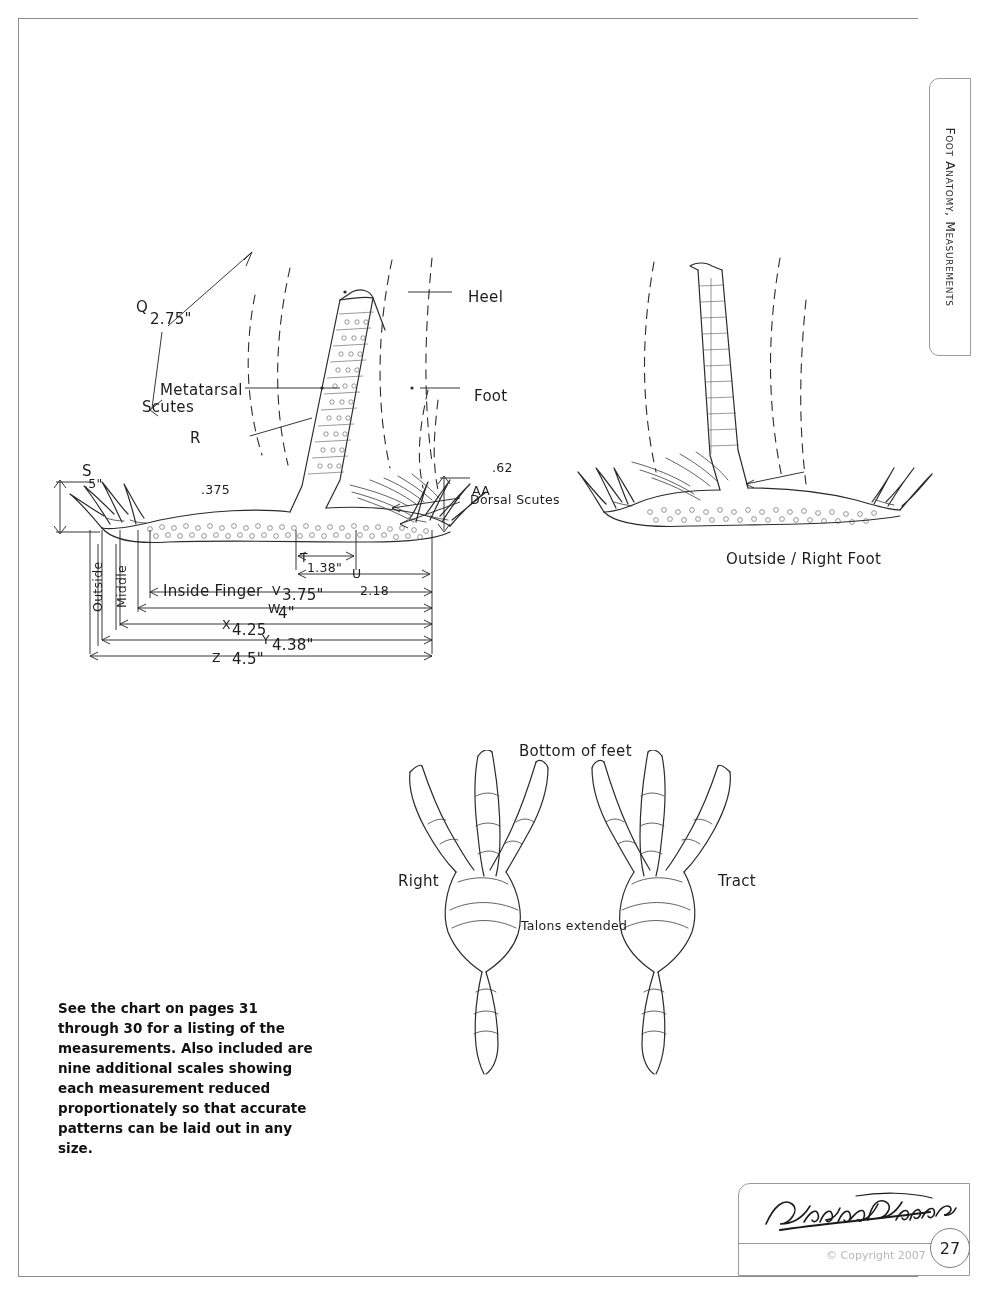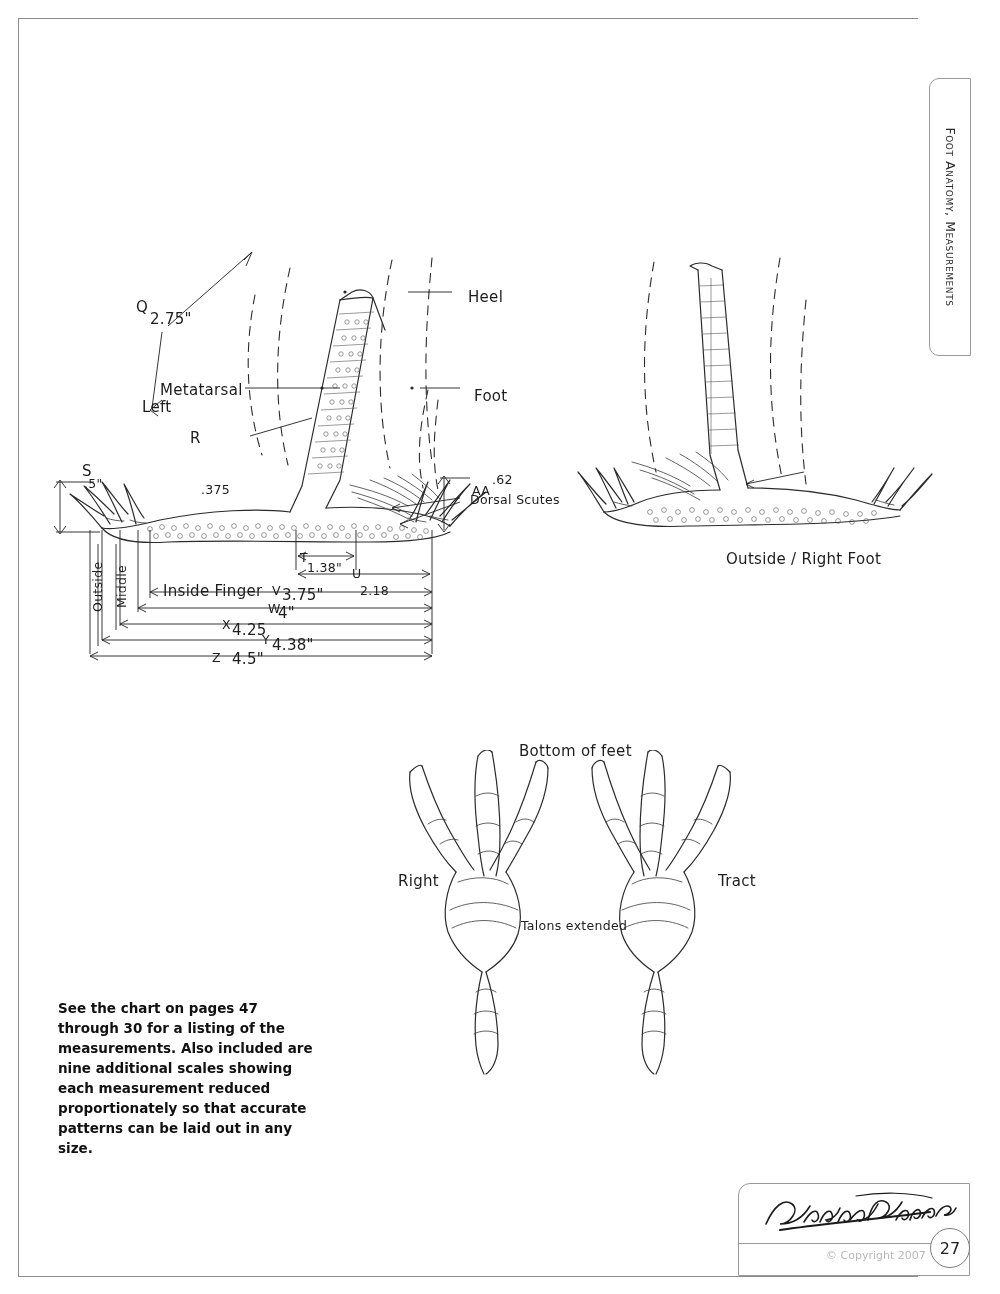--- a/index.html
+++ b/index.html
@@ -337,33 +337,33 @@
       <path class="dim" d="M14 286 L20 294 L26 286"></path>
       <path class="dim" d="M16 242 L54 242"></path>
       <path class="dim" d="M16 292 L60 292"></path>
     </svg>
   </div>
 
   <div class="label" style="left:136px; top:298px;">Q</div>
   <div class="label" style="left:150px; top:310px;">2.75"</div>
 
   <div class="label" style="left:142px; top:381px;margin-left:18px;">Metatarsal</div>
-  <div class="label" style="left:142px; top:398px;">Left</div>
+  <div class="label" style="left:142px; top:398px;">Scutes</div>
 
   <div class="label" style="left:190px; top:429px;">R</div>
   <div class="label small" style="left:201px; top:438px;margin-top:44px;">.375</div>
 
   <div class="label" style="left:82px; top:462px;">S</div>
   <div class="label small" style="left:84px; top:476px;">.5"</div>
 
   <div class="label" style="left:468px; top:288px;">Heel</div>
   <div class="label" style="left:474px; top:387px;">Foot</div>
 
   <div class="label small" style="left:472px; top:464px;margin-top:19px;">AA</div>
-  <div class="label small" style="left:492px; top:472px;">.62</div>
+  <div class="label small" style="left:492px; top:460px;">.62</div>
   <div class="label small" style="left:470px; top:492px;">Dorsal Scutes</div>
 
   <div class="label" style="left:163px; top:538px;margin-top:44px;">Inside Finger</div>
 
   <div class="art" style="left:40px; top:530px; width:480px; height:150px;">
     <svg width="480" height="150" viewBox="0 0 480 150" aria-hidden="true">
 
       <path class="dim" d="M50 0 L50 124"></path>
       <path class="dim" d="M62 0 L62 110"></path>
       <path class="dim" d="M80 0 L80 96"></path>
@@ -586,21 +586,21 @@
         <path class="ink-thin" d="M104 284 C110 280, 122 280, 128 284"></path>
       </g>
     </svg>
   </div>
 
   <div class="label" style="left:519px; top:742px;">Bottom of feet</div>
   <div class="label" style="left:398px; top:872px;">Right</div>
   <div class="label" style="left:718px; top:872px;">Tract</div>
   <div class="label small" style="left:521px; top:918px;">Talons extended</div>
 
-  <div class="note-block">See the chart on pages 47 through 30 for a listing of the measurements. Also included are nine additional scales showing each measurement reduced proportionately so that accurate patterns can be laid out in any size.</div>
+  <div class="note-block">See the chart on pages 31 through 30 for a listing of the measurements. Also included are nine additional scales showing each measurement reduced proportionately so that accurate patterns can be laid out in any size.</div>
 
   <div class="sig-box"></div>
   <div class="sig-rule"></div>
   <div class="sig-name">
     <svg width="200" height="48" viewBox="0 0 200 48" aria-hidden="true">
       <g fill="none" stroke="#1b1b1b" stroke-width="1.6" stroke-linecap="round">
         <path d="M6 34 C14 16, 24 8, 32 14 C40 20, 30 34, 20 34 C34 34, 44 26, 50 16"></path>
         <path d="M44 32 C50 22, 56 18, 58 24 C60 30, 54 34, 52 30"></path>
         <path d="M60 32 C64 22, 70 18, 72 24 C74 30, 68 34, 66 30 C72 30, 78 24, 80 18"></path>
         <path d="M78 32 C82 22, 88 18, 90 24 C92 30, 86 34, 84 30"></path>

